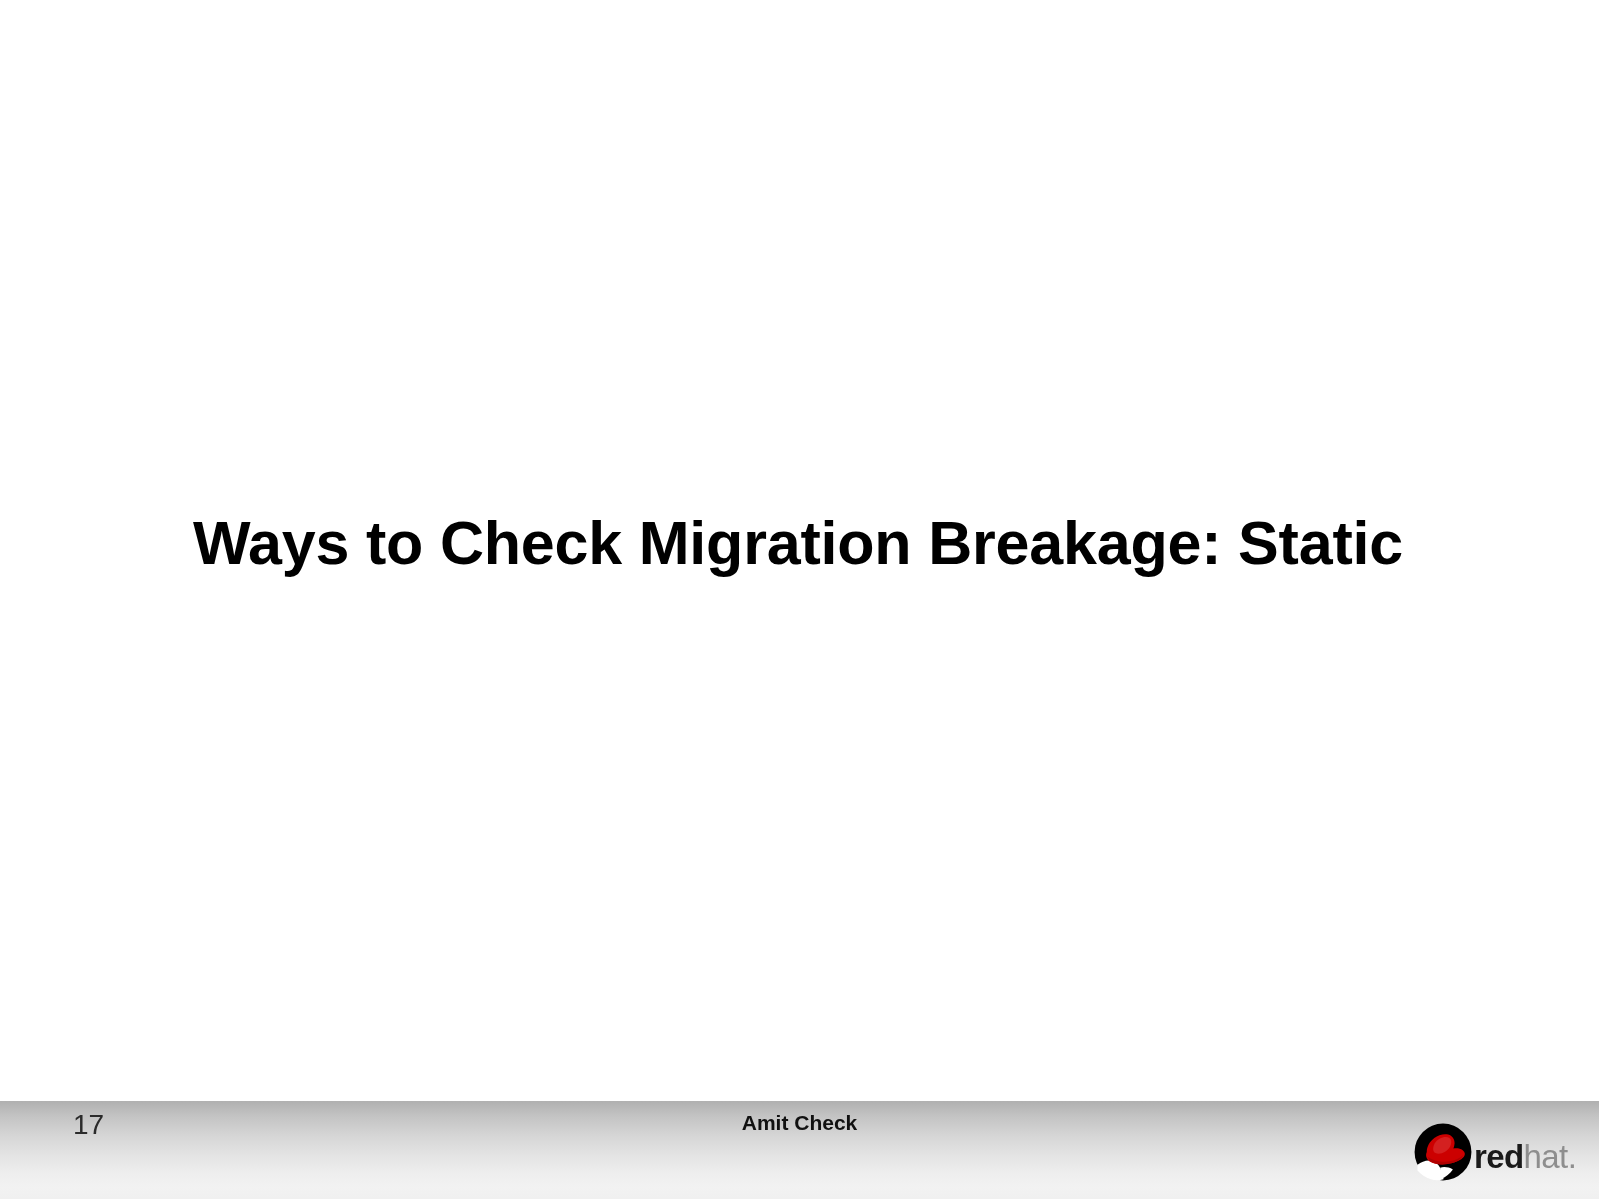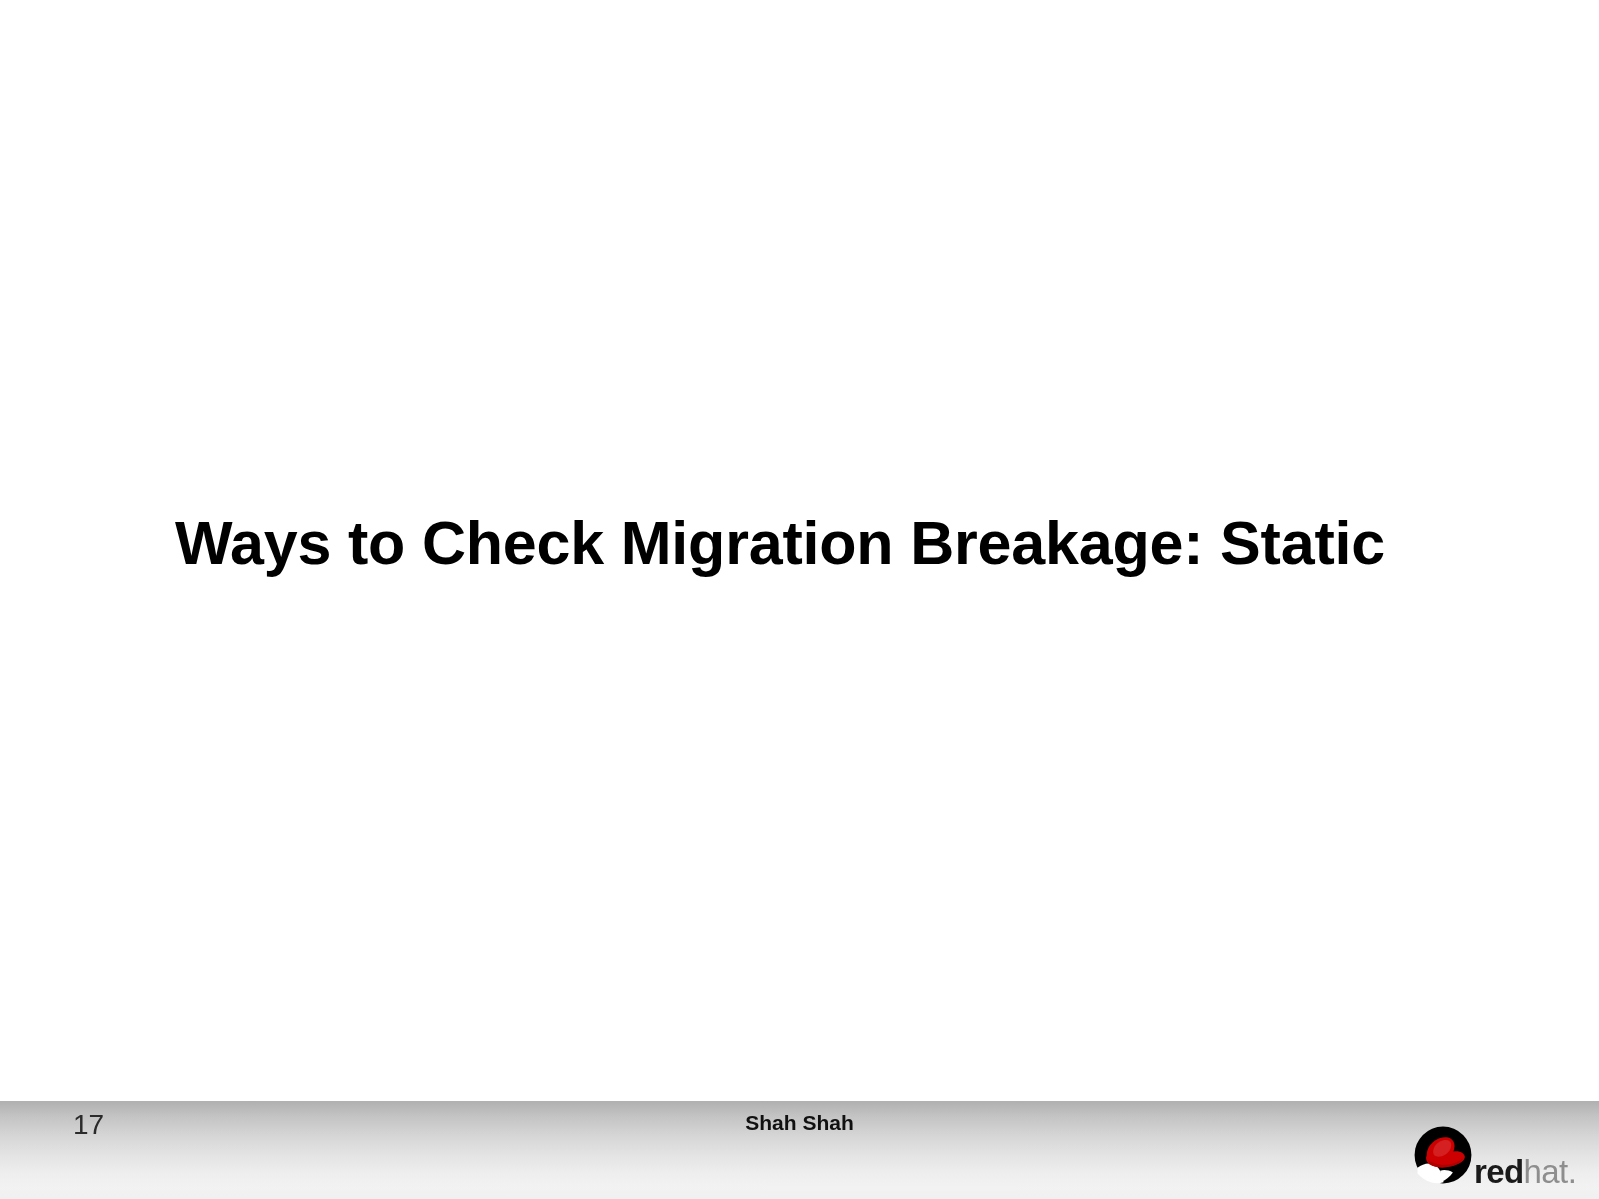--- a/index.html
+++ b/index.html
@@ -36,20 +36,21 @@
     top: 505px;
     width: 1560px;
     text-align: center;
     font-family: "Liberation Sans", sans-serif;
     font-weight: bold;
     font-size: 61px;
     line-height: 76px;
     letter-spacing: -0.2px;
     color: #000000;
     white-space: nowrap;
+    padding-left: 18px;
   }
 
   .content-area {
     position: absolute;
     left: 120px;
     top: 620px;
     width: 1360px;
     height: 450px;
   }
 
@@ -95,21 +96,21 @@
   }
 
   
   .footer-logo {
     position: absolute;
     left: 1414px;
     top: 1120px;
     width: 160px;
     height: 64px;
     display: flex;
-    align-items: flex-end;
+    align-items: center;
   }
 
   .logo-mark {
     position: relative;
     width: 58px;
     height: 58px;
     flex: 0 0 auto;
   }
 
   .logo-mark svg {
@@ -154,21 +155,21 @@
     <div class="slide-title">Ways to Check Migration Breakage: Static</div>
 
     <div class="content-area"></div>
 
   </div>
 
   <div class="slide-footer"></div>
 
   <div class="footer-page-number">17</div>
 
-  <div class="footer-center-text">Shah Shah</div>
+  <div class="footer-center-text">Amit Check</div>
 
   <div class="footer-logo">
 
     <span class="logo-mark">
       <svg viewBox="0 0 100 100" xmlns="http://www.w3.org/2000/svg">
 
         <circle cx="50" cy="50" r="49" fill="#000000"></circle>
 
         <path d="M6 72
                  C14 66, 24 63, 33 66

